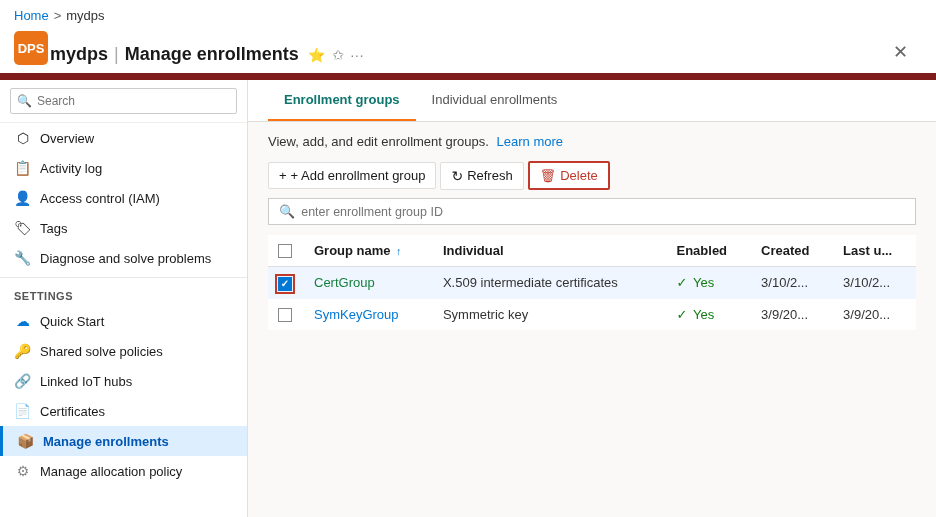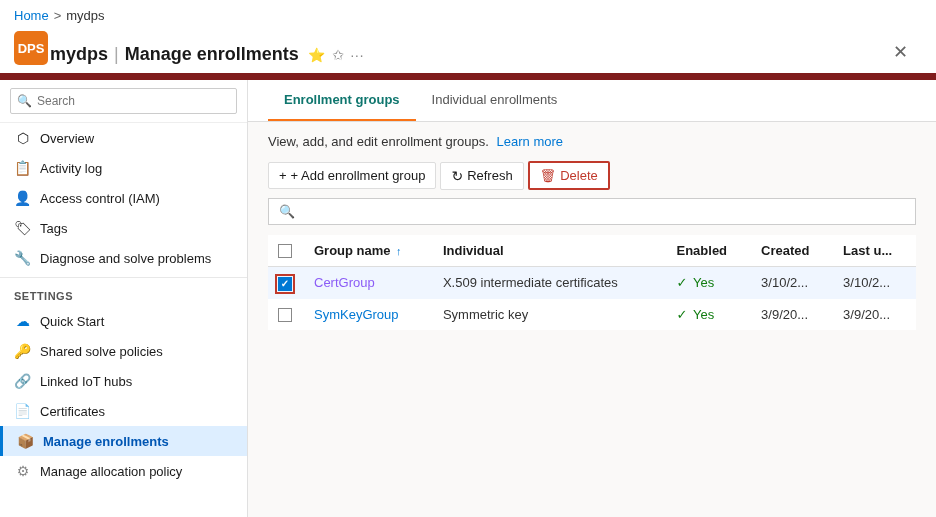--- a/index.html
+++ b/index.html
@@ -116,20 +116,21 @@
           <span>Refresh</span>
         </button>
         <button style="display:flex; align-items:center; gap:4px; padding:5px 10px; background:#fff; border:2px solid #c0392b; border-radius:2px; cursor:pointer; font-size:12.5px; color:#c0392b;">
           <span style="font-size:13px;">🗑</span>
           <span>Delete</span>
         </button>
       </div>
 
       <div style="display:flex; align-items:center; border:1px solid #ccc; background:#fff; padding:5px 10px; margin-bottom:10px;">
         <span style="color:#888; font-size:13px; margin-right:6px;">🔍</span>
+        <input style="border: none; outline: none; flex: 1 1 0%; font-size: 12.5px; color: rgb(85, 85, 85);" placeholder="enter enrollment group ID">
       </div>
 
       <table style="width:100%; border-collapse:collapse; background:#fff;">
         <thead>
           <tr>
             <th style="text-align:left; padding:8px 10px; font-size:12.5px; font-weight:600; color:#1a1a1a; border-bottom:1px solid #ddd; width:36px;">
               <span style="width:14px; height:14px; border:1px solid #888; display:inline-block; vertical-align:middle;"></span>
             </th>
             <th style="text-align:left; padding:8px 10px; font-size:12.5px; font-weight:600; color:#1a1a1a; border-bottom:1px solid #ddd; cursor:pointer;">
               <span>Group name</span>
@@ -151,21 +152,21 @@
         </thead>
         <tbody>
 
           <tr style="background:#f0f6ff; cursor:pointer;">
             <td style="padding:8px 10px;">
               <span style="width:14px; height:14px; background:#0078d4; border:1px solid #0078d4; display:inline-flex; align-items:center; justify-content:center; vertical-align:middle; outline:2px solid #c0392b; outline-offset:1px;">
                 <span style="color:white; font-size:10px; font-weight:bold; line-height:1;">✓</span>
               </span>
             </td>
             <td style="padding:8px 10px;">
-              <a style="color:#8b5cf6; text-decoration:none; cursor:pointer;">CertGroup</a>
+              <a style="color:#15803d; text-decoration:none; cursor:pointer;">CertGroup</a>
             </td>
             <td style="padding:8px 10px; color:#333;">X.509 intermediate certificates</td>
             <td style="padding:8px 10px; color:#107c10;">
               <span style="color:#107c10;">✓</span>
               <span style="color:#107c10; margin-left:2px;">Yes</span>
             </td>
             <td style="padding:8px 10px; color:#333;">3/10/2...</td>
             <td style="padding:8px 10px; color:#333;">3/10/2...</td>
           </tr>
 

